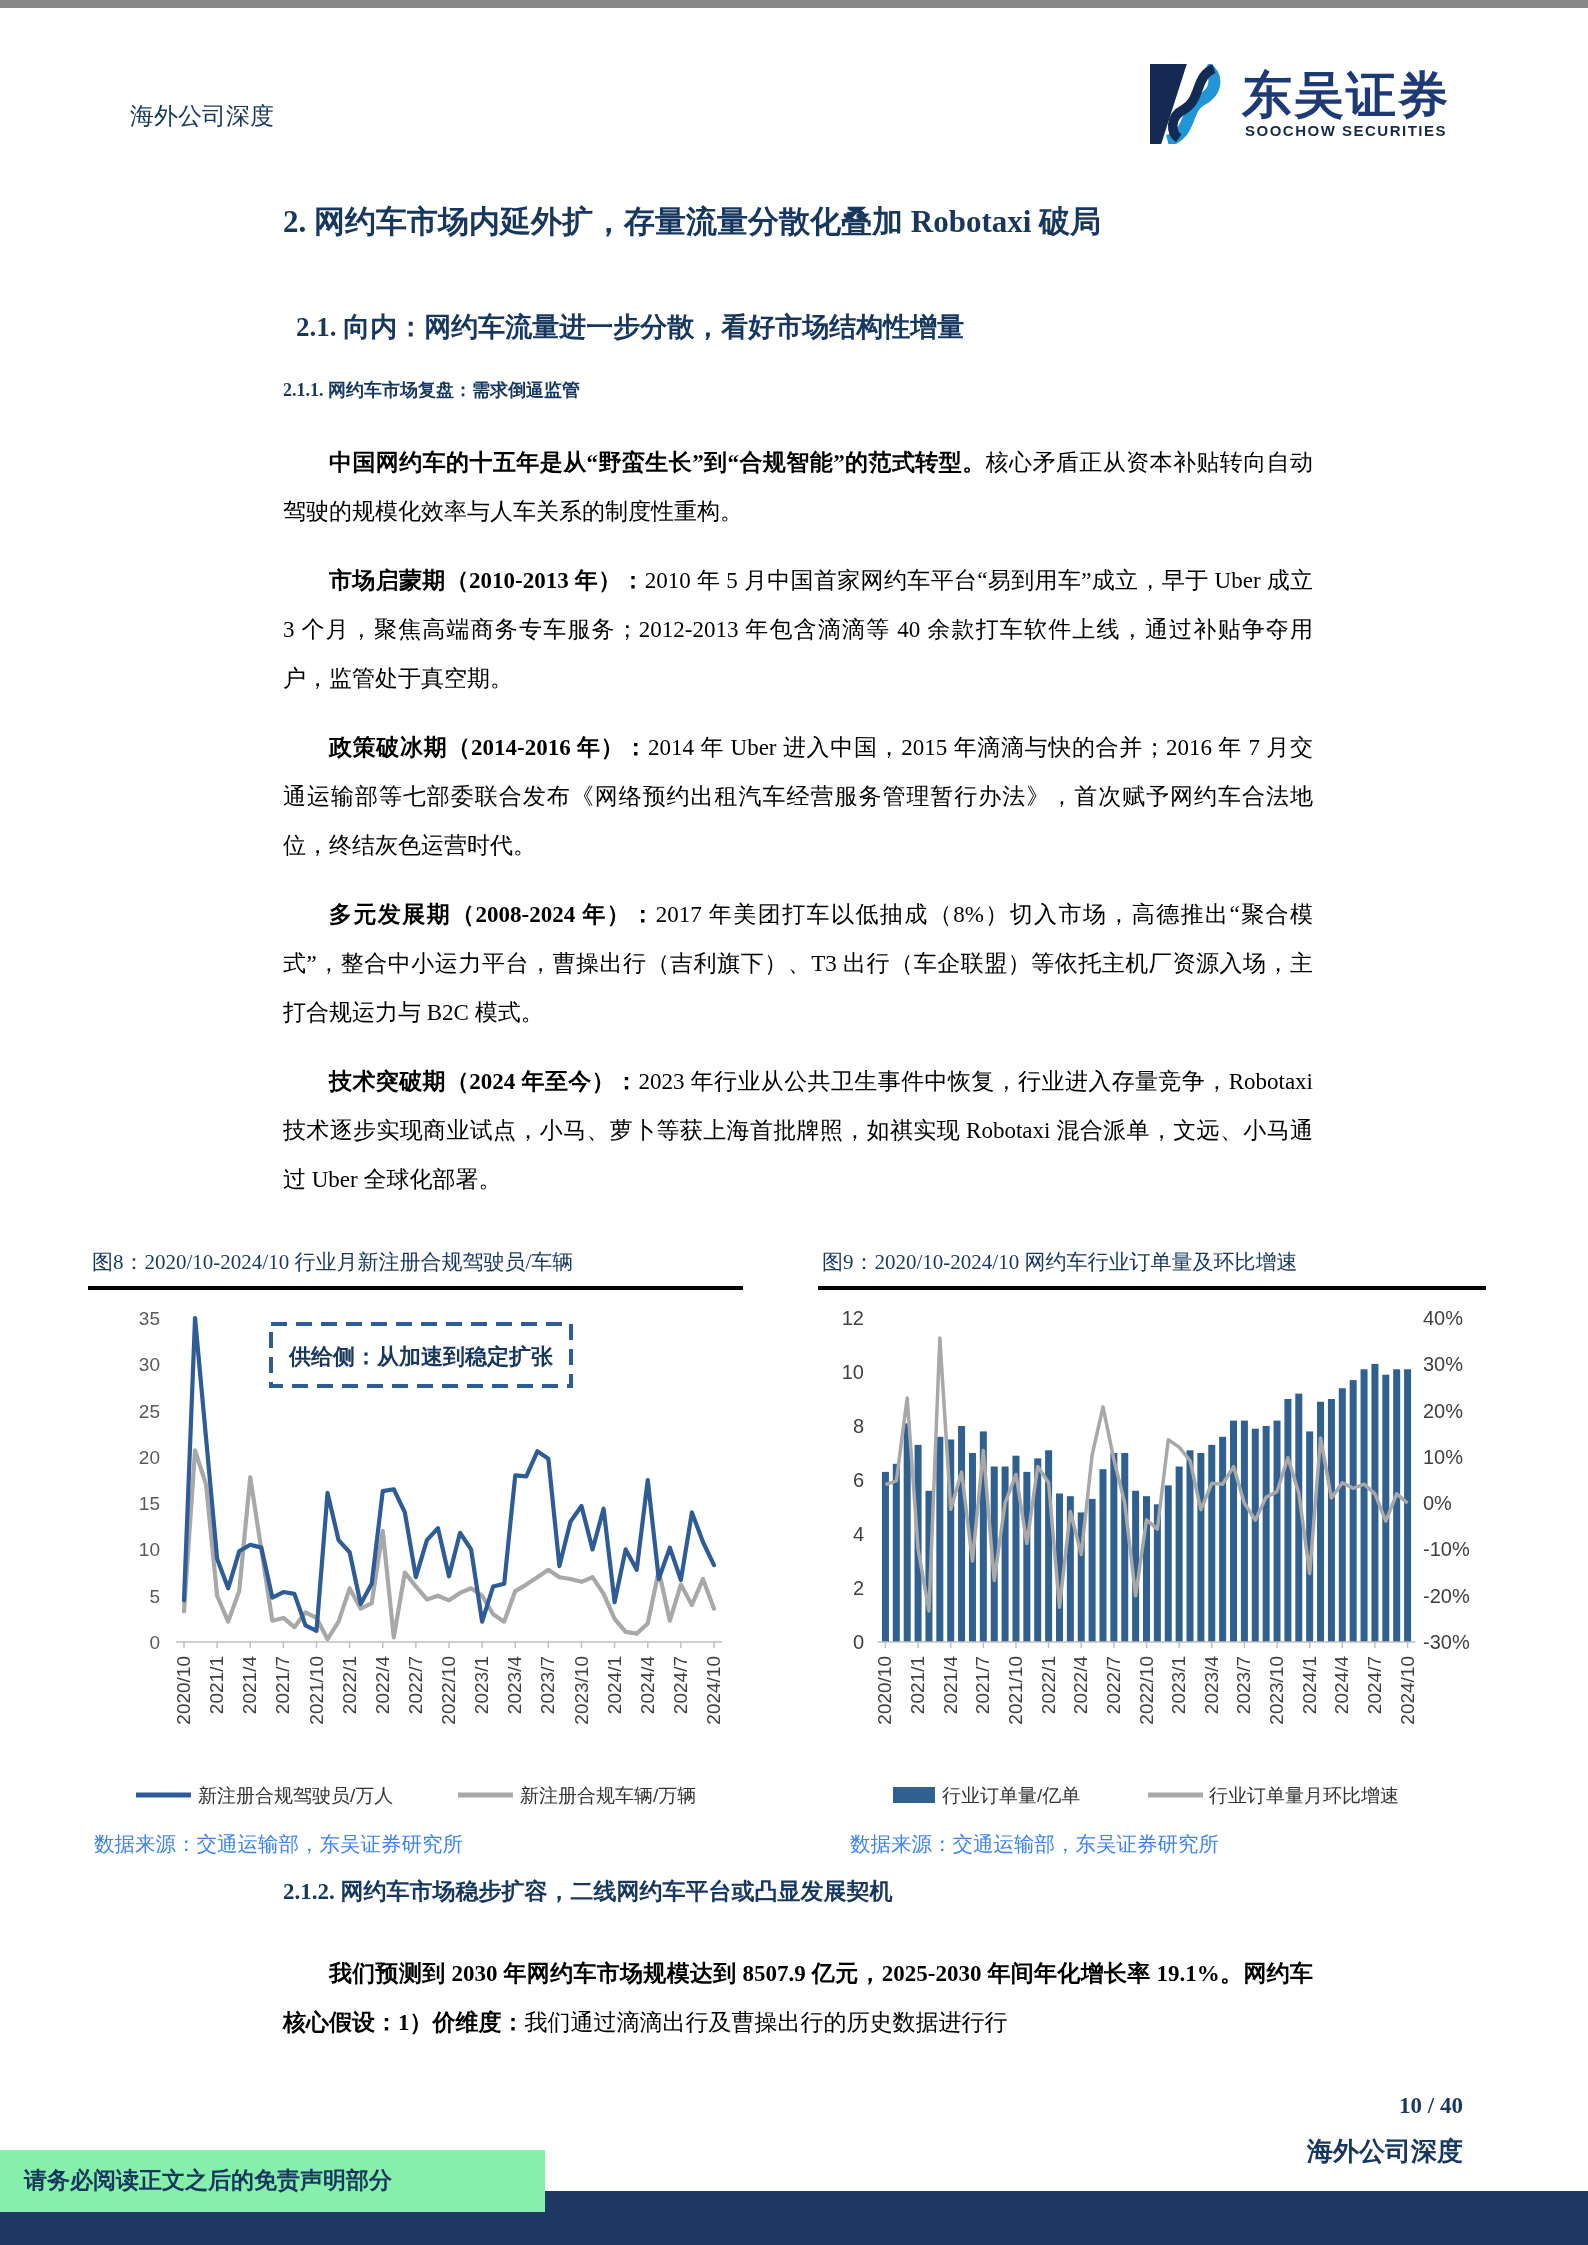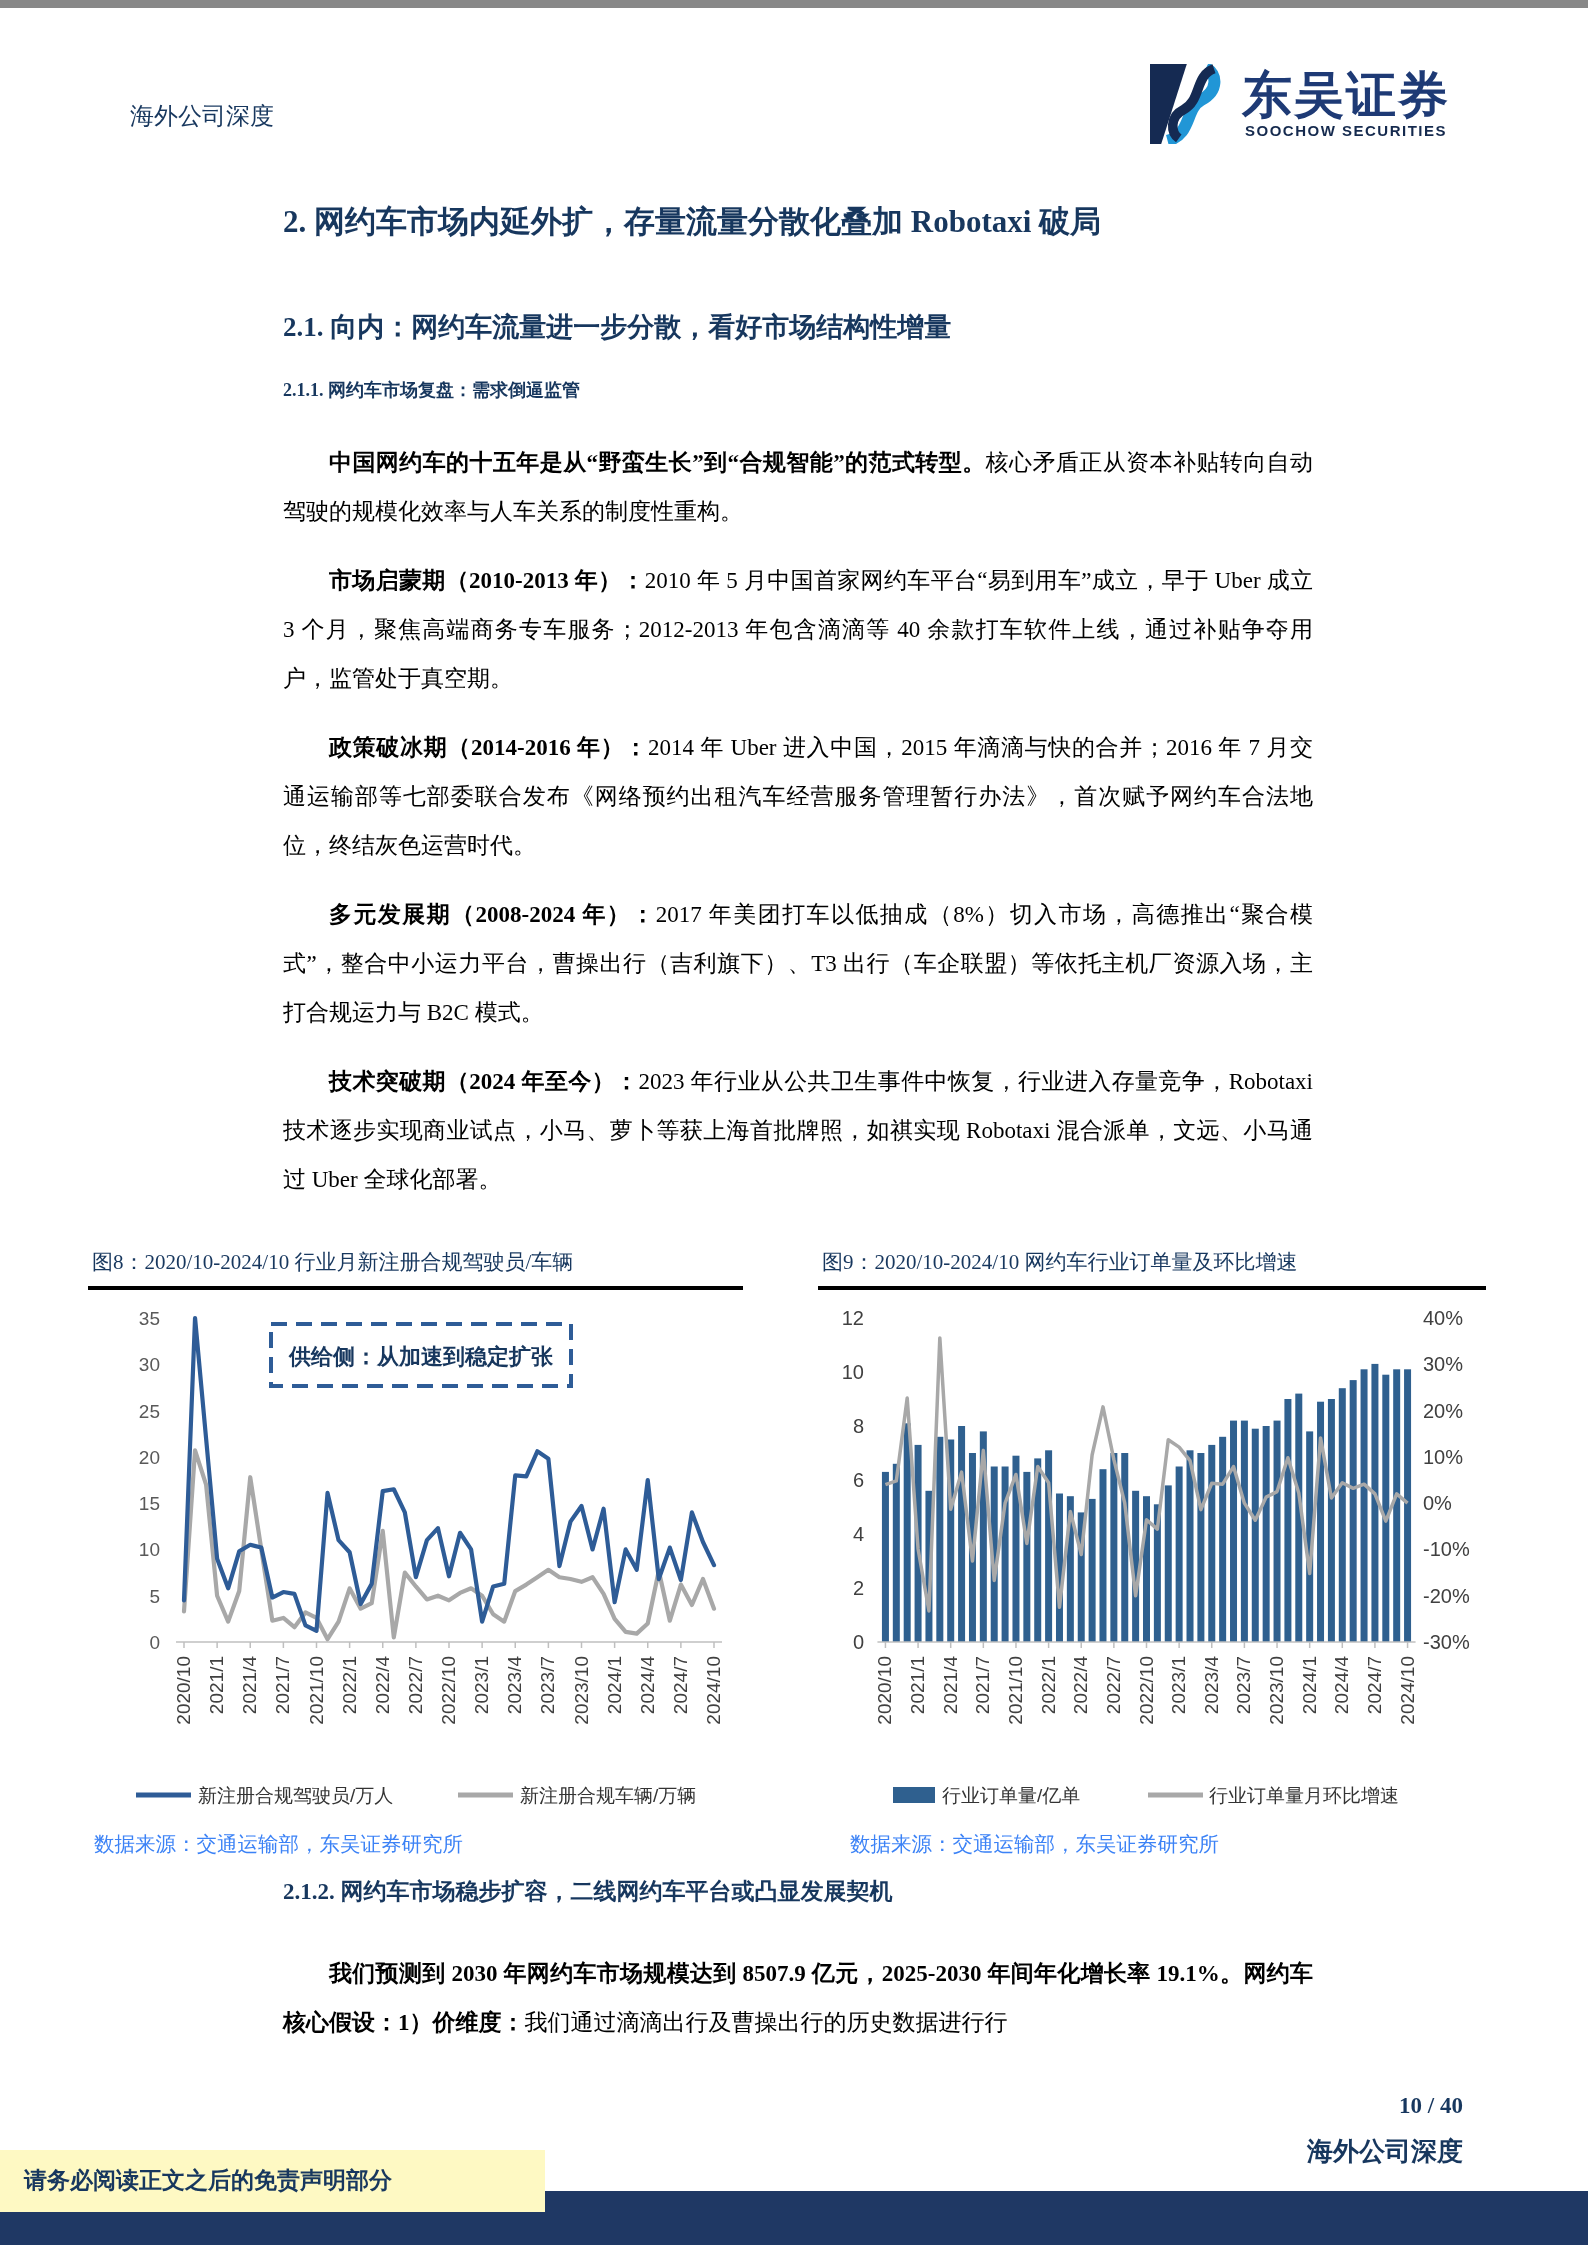--- a/index.html
+++ b/index.html
@@ -4,40 +4,40 @@
 <style>
   html,body{margin:0;padding:0;background:#888;}
   .page{position:relative;width:1588px;height:2245px;background:#ffffff;margin:8px auto;
         font-family:"Liberation Serif","DejaVu Serif",serif;overflow:hidden;}
   .doc-type{position:absolute;left:130px;top:92px;font-size:24px;color:#17375e;}
   .brand{position:absolute;left:1150px;top:56px;display:flex;align-items:center;gap:12px;text-align:center;}
   .brand-cn{font-size:50px;font-weight:bold;color:#1e3a75;line-height:1.05;letter-spacing:2px;}
   .brand-en{font-size:15px;font-weight:bold;color:#152a4e;letter-spacing:1.5px;
             font-family:"Liberation Sans",sans-serif;}
   .h1{position:absolute;left:283px;top:193px;width:1100px;font-size:31px;font-weight:bold;color:#17375e;}
-  .h2{position:absolute;left:283px;top:301px;width:1100px;font-size:27px;font-weight:bold;color:#17375e;}
+  .h2{position:absolute;left:296px;top:301px;width:1100px;font-size:27px;font-weight:bold;color:#17375e;}
   .h3{position:absolute;left:283px;top:370px;width:1100px;font-size:18px;font-weight:bold;color:#17375e;}
   .content{position:absolute;left:283px;top:430px;width:1030px;font-size:23px;color:#000;}
   .body-p{margin:0 0 20px 0;line-height:49px;text-align:justify;text-indent:2em;}
   .body-p .b{font-weight:bold;}
   .figure{position:absolute;top:1238px;}
   .fig-left{left:88px;width:655px;}
   .fig-right{left:818px;width:668px;}
   .fig-caption{font-size:21px;font-weight:normal;color:#17375e;padding:2px 0 10px 4px;white-space:nowrap;}
   .fig-rule{height:4px;background:#000;}
   .fig-source{font-size:20.5px;color:#3b82f6;margin-top:6px;padding-left:6px;}
   .fig-right .fig-source{padding-left:32px;}
   .h3-2{position:absolute;left:283px;top:1868px;width:1100px;font-size:23px;font-weight:bold;color:#17375e;}
   .p6{position:absolute;left:283px;top:1918px;width:1030px;font-size:23px;line-height:49px;
       text-align:justify;text-indent:2em;color:#000;}
   .p6 .b{font-weight:bold;}
   .page-num{position:absolute;right:125px;top:2085px;font-size:23px;font-weight:bold;color:#17375e;}
   .institute{position:absolute;right:125px;top:2126px;font-size:26px;font-weight:bold;color:#17375e;}
   .footer-bar{position:absolute;left:0;top:2183px;width:1588px;height:62px;background:#1f3864;}
-  .disclaimer{position:absolute;left:0;top:2142px;width:545px;height:62px;background:#fef9c3;
+  .disclaimer{position:absolute;left:0;top:2142px;width:545px;height:62px;background:#86efac;
       color:#17375e;font-weight:bold;font-size:23px;line-height:62px;padding-left:24px;
       box-sizing:border-box;z-index:2;}
   svg text{font-family:"Liberation Sans","DejaVu Sans",sans-serif;}
 </style>
 </head>
 <body>
 
 <div class="page">
 
   <div class="doc-type">海外公司深度</div>

